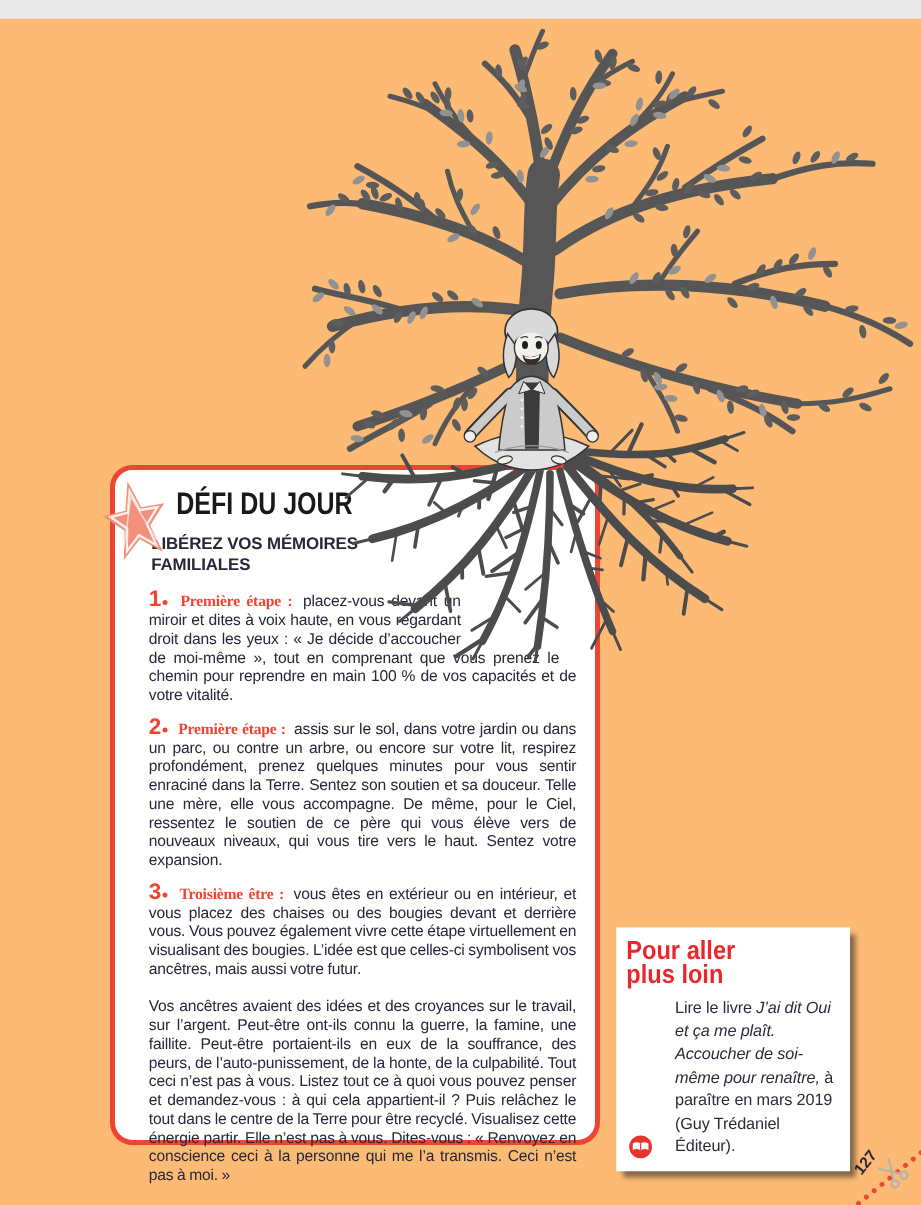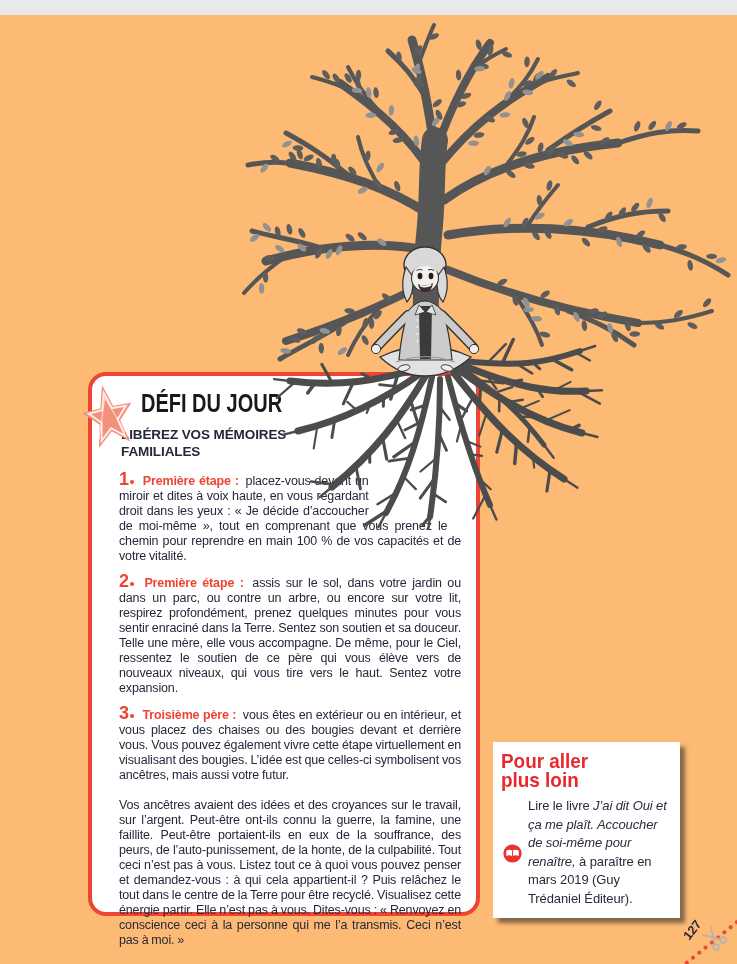--- a/index.html
+++ b/index.html
@@ -31,34 +31,34 @@
   }
   .closing{margin-top:15px;}
   .sp{float:right;clear:right;}
   .spA{width:27%;height:45px;}
   .spB{width:4%;height:15px;}
   .num{font-size:18px;font-weight:700;color:#ee4433;line-height:10px;}
   .bullet{
     display:inline-block;width:4px;height:4px;border-radius:50%;
     background:#ee4433;margin:0 5px 1px 1px;vertical-align:baseline;
   }
-  .lbl{font-weight:700;color:#ee4433;margin-right:3px;}
+  .lbl{font-weight:700;color:#ee4433;margin-right:3px;font-family:Liberation Serif, serif;}
   
   .tree-wrap{position:absolute;left:228px;top:0;width:509px;height:515px;z-index:3;pointer-events:none;}
   
   .further-box{
     position:absolute;left:493px;top:727px;width:187px;min-height:146px;
     box-sizing:border-box;background:#fff;padding:9px 8px 10px 8px;z-index:1;
     box-shadow:5px 5px 4px rgba(35,35,35,.55);
   }
   .further-title{
     margin:0 0 8px 0;font-size:21px;line-height:19px;font-weight:700;
     color:#e9282e;transform:scaleX(.9);transform-origin:left center;max-width:120px;
   }
-  .further-row{display:flex;align-items:center;}
+  .further-row{display:flex;align-items:flex-end;gap:12px;}
   .book-badge{flex:0 0 19px;width:19px;height:19px;margin:1px 6px 0 2px;}
   .further-text{margin:0;font-size:13px;line-height:18.5px;color:#2a2a3c;letter-spacing:-.1px;}
   .further-text em{font-style:italic;}
   
   .cutline{
     position:absolute;left:640px;top:933px;width:125px;height:0;
     border-top:4px dotted #e84b35;transform:rotate(-39deg);z-index:0;
   }
   .pagenum{
     position:absolute;left:682px;top:908px;font-size:12.5px;font-weight:700;
@@ -91,21 +91,21 @@
     </p>
 
     <p class="step">
       <span class="num">2</span><span class="bullet"></span>
       <span class="lbl">Première étape :</span>
       <span>assis sur le sol, dans votre jardin ou dans un parc, ou contre un arbre, ou encore sur votre lit, respirez profondément, prenez quelques minutes pour vous sentir enraciné dans la Terre. Sentez son soutien et sa douceur. Telle une mère, elle vous accompagne. De même, pour le Ciel, ressentez le soutien de ce père qui vous élève vers de nouveaux niveaux, qui vous tire vers le haut. Sentez votre expansion.</span>
     </p>
 
     <p class="step">
       <span class="num">3</span><span class="bullet"></span>
-      <span class="lbl">Troisième père :</span>
+      <span class="lbl">Troisième être :</span>
       <span>vous êtes en extérieur ou en intérieur, et vous placez des chaises ou des bougies devant et derrière vous. Vous pouvez également vivre cette étape virtuellement en visualisant des bougies. L’idée est que celles-ci symbolisent vos ancêtres, mais aussi votre futur.</span>
     </p>
 
     <p class="closing">Vos ancêtres avaient des idées et des croyances sur le travail, sur l’argent. Peut-être ont-ils connu la guerre, la famine, une faillite. Peut-être portaient-ils en eux de la souffrance, des peurs, de l’auto-punissement, de la honte, de la culpabilité. Tout ceci n’est pas à vous. Listez tout ce à quoi vous pouvez penser et demandez-vous : à qui cela appartient-il ? Puis relâchez le tout dans le centre de la Terre pour être recyclé. Visualisez cette énergie partir. Elle n’est pas à vous. Dites-vous : « Renvoyez en conscience ceci à la personne qui me l’a transmis. Ceci n’est pas à moi. »</p>
   </section>
 
   <div class="tree-wrap">
     <svg id="tree" viewBox="0 0 509 515" width="509" height="515" aria-hidden="true">
       <g id="roots" stroke="#4c4c4c" fill="none" stroke-linecap="round">
         <path class="rooty" stroke-width="7" d="M196,352 C150,366 110,372 62,366"></path>

